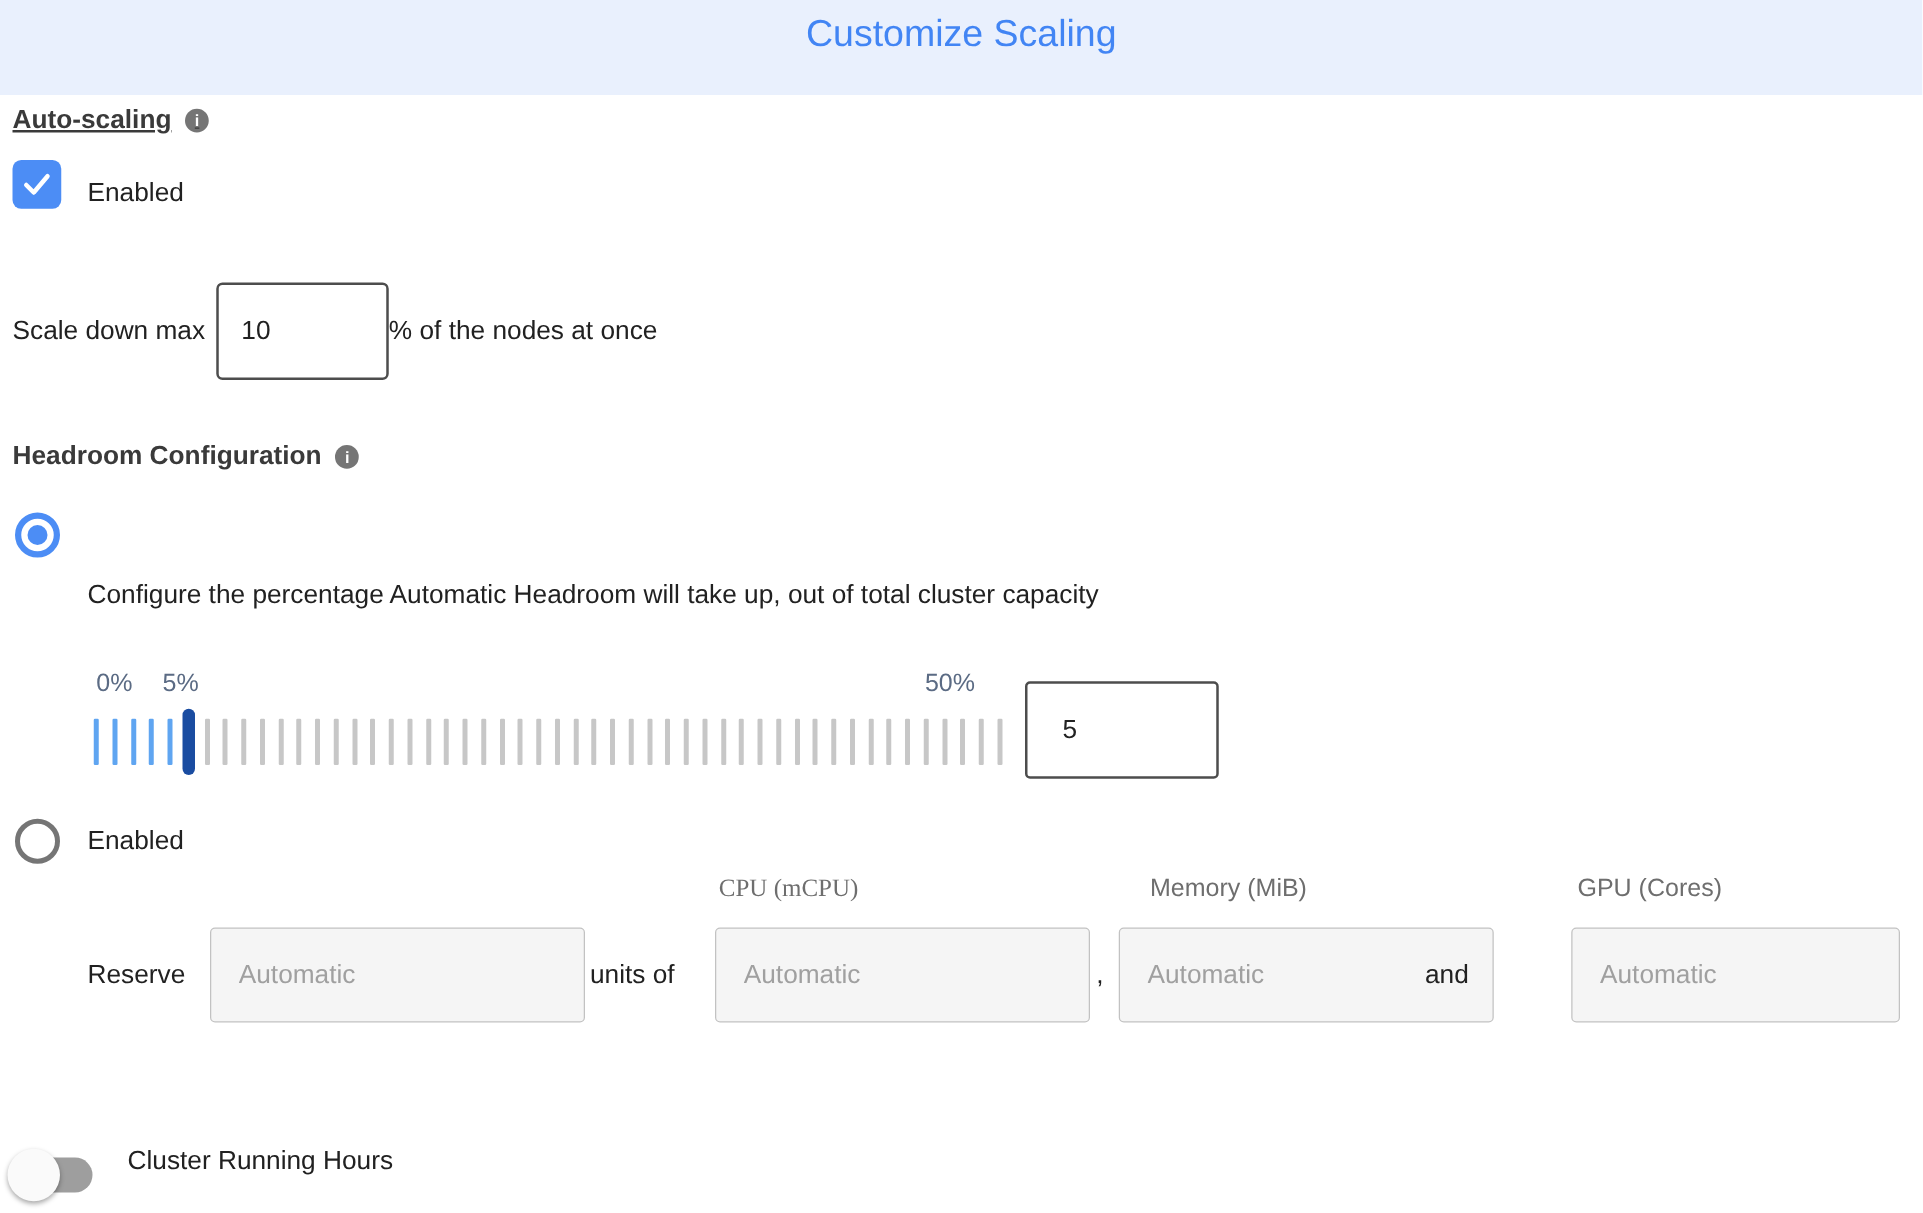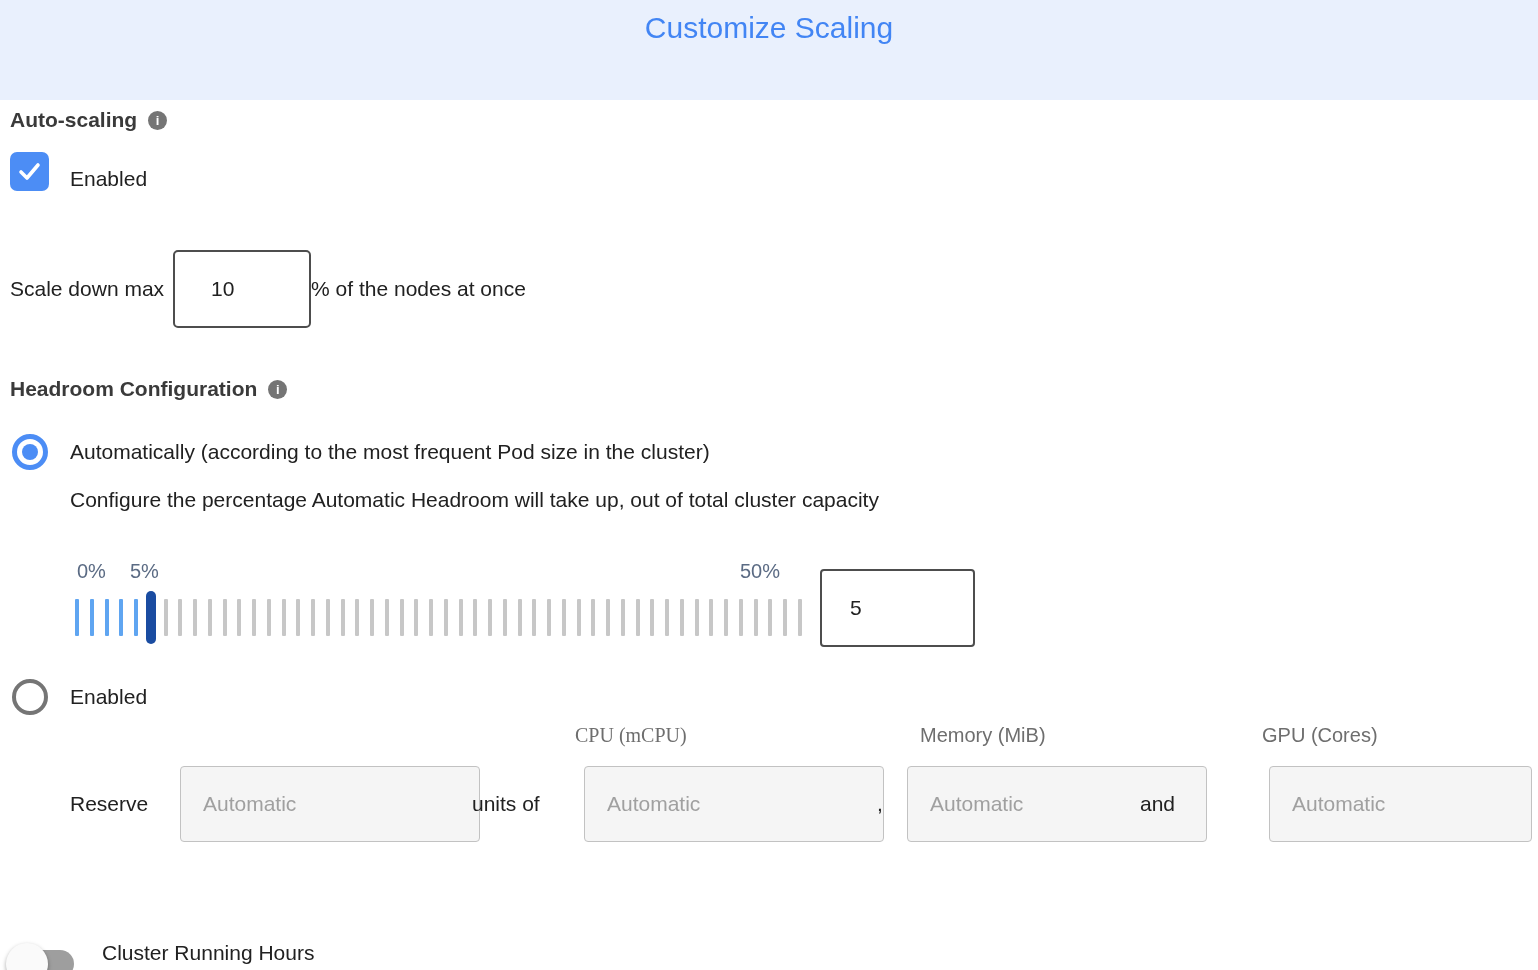--- a/index.html
+++ b/index.html
@@ -1,41 +1,41 @@
 <!DOCTYPE html>
 <html style="--tick-active: #5fa5f1; --tick-inactive: #c7c7c7; --tick-handle: #1a4ca1;"><head>
 <meta charset="utf-8">
 <style>
   * { margin:0; padding:0; box-sizing:border-box; }
   html,body { width:1538px; height:970px; background:#ffffff; overflow:hidden;
     font-family:"Liberation Sans","DejaVu Sans",sans-serif; color:#2b2b2b; }
 
   
-  .header { height:100px; background:#e9f0fd; text-align:center; }
+  .header { height:76px; background:#e9f0fd; text-align:center; }
   .header .title { display:inline-block; margin-top:11px; font-size:30px; font-weight:400; color:#4285f4; }
 
   
   .section-label { font-size:21px; font-weight:700; color:#3a3a3a; display:flex; align-items:center; }
   .info-icon { display:inline-block; width:19px; height:19px; margin-left:11px; border-radius:50%;
     background:#757575; color:#ffffff; font-size:13px; font-weight:700; line-height:19px;
     text-align:center; font-style:normal; cursor:pointer; }
   .text-21 { font-size:21px; color:#212121; }
 
   
-  .autoscaling-label-row { margin:8px 0 0 10px; }
+  .autoscaling-label-row { margin:8px 0 0 10px;text-decoration:underline; }
   .checkbox-row { margin:20px 0 0 10px; display:flex; align-items:flex-end; height:39px; }
   .checkbox { width:39px; height:39px; border-radius:7px; background:#4c8df5; display:flex;
     align-items:center; justify-content:center; cursor:pointer; }
   .checkbox svg { display:block; }
   .checkbox-row .text-21 { margin-left:21px; }
 
   
   .scaledown-row { margin:59px 0 0 10px; display:flex; align-items:center; height:78px; }
   .num-input { height:78px; width:138px; border:2px solid #4d4d4d; border-radius:5px;
-    background:#ffffff; font-size:21px; color:#212121; padding-left:36px; outline:none;
+    background:#ffffff; font-size:21px; color:#212121; padding-left:18px; outline:none;
     font-family:inherit; margin-left:9px; }
 
   
   .headroom-label-row { margin:49px 0 0 10px; }
   .radio-row { display:flex; align-items:center; height:37px; margin-left:12px; }
   .radio-row.automatic { margin-top:32px; }
   .radio-row.manual { margin-top:31px; }
   .radio { width:36px; height:36px; border-radius:50%; flex:0 0 36px; cursor:pointer; position:relative; }
   .radio.selected { border:5px solid #4c8df5; }
   .radio.selected::after { content:""; position:absolute; left:50%; top:50%; width:16px; height:16px;
@@ -63,21 +63,21 @@
 
   
   .col-headers { position:relative; height:23px; margin-top:9px; font-size:20px; color:#6e6e6e; }
   .col-headers span { position:absolute; top:0; }
   .col-cpu { left:575px;font-family:Liberation Serif, serif; } .col-mem { left:920px; } .col-gpu { left:1262px;text-align:center; }
   .reserve-row { position:relative; height:78px; margin-top:18px;padding-left:12px; }
   .reserve-row .rlabel { position:absolute; top:50%; transform:translateY(-50%); font-size:21px; color:#212121; }
   .lbl-reserve { left:70px; } .lbl-unitsof { left:472px; } .lbl-comma { left:877px; } .lbl-and { left:1140px; }
   .auto-input { position:absolute; top:1px; height:76px; background:#f5f5f5;
     border:1px solid #c2c2c2; border-radius:4px; font-size:21px; padding-left:22px;
-    font-family:inherit; color:#14532d; outline:none;margin-left:12px; }
+    font-family:inherit; color:#14532d; outline:none; }
   .auto-input::placeholder { color:#a0a0a0; opacity:1; }
   .in-count { left:168px; width:300px; }
   .in-cpu   { left:572px; width:300px; }
   .in-mem   { left:895px; width:300px; }
   .in-gpu   { left:1257px; width:263px; }
 
   
   .toggle-row { margin:98px 0 0 8px; display:flex; align-items:flex-start; height:46px; }
   .switch { position:relative; width:66px; height:46px; cursor:pointer; flex:0 0 66px; }
   .switch .track { position:absolute; left:4px; top:9px; width:62px; height:28px;
@@ -113,21 +113,20 @@
   <span class="text-21">% of the nodes at once</span>
 </div>
 
 <div class="headroom-label-row section-label">
   <span>Headroom Configuration</span>
   <span class="info-icon">i</span>
 </div>
 
 <div class="radio-row automatic">
   <span class="radio selected"></span>
-  <span class="text-21">Automatically (according to the most frequent Pod size in the cluster)</span>
 </div>
 
 <div class="headroom-desc">Configure the percentage Automatic Headroom will take up, out of total cluster capacity</div>
 
 <div class="slider-row">
   <div class="slider-block">
     <div class="slider-labels">
       <span class="min">0%</span>
       <span class="cur">5%</span>
       <span class="max">50%</span>

